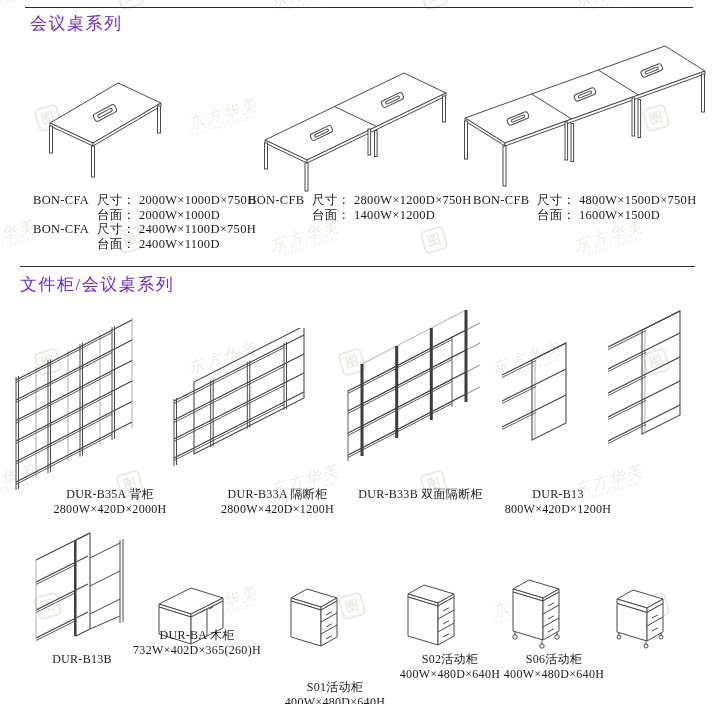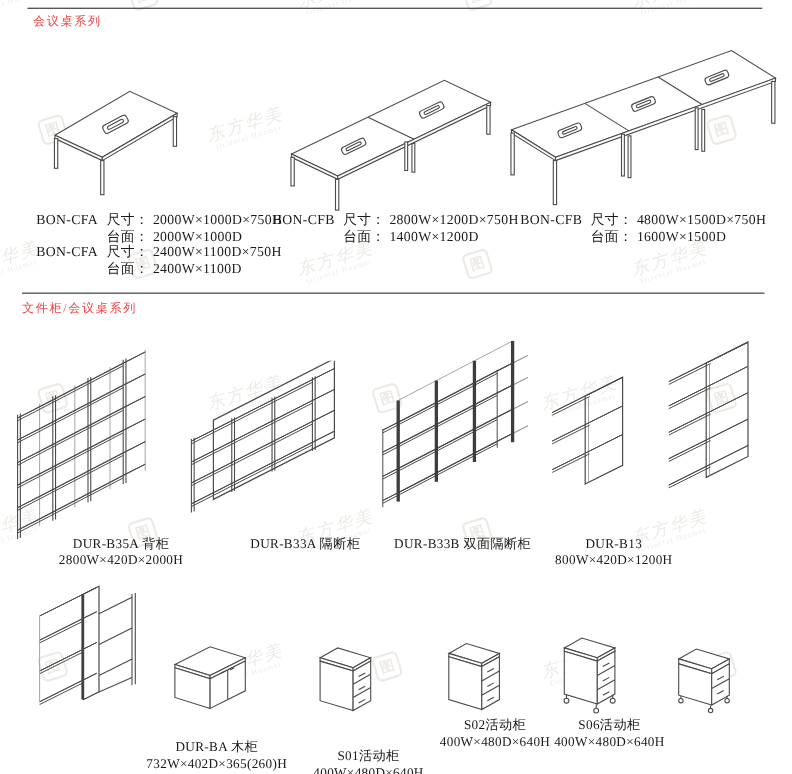--- a/index.html
+++ b/index.html
@@ -12,21 +12,21 @@
   .wm-layer{position:absolute;inset:0;overflow:hidden;z-index:0;pointer-events:none}
   .wm-tile{position:absolute;transform:rotate(-17deg);color:#a89b85;opacity:.20;
            display:flex;flex-direction:column;align-items:center;line-height:1}
   .wm-box{display:block;width:20px;height:20px;border:2px solid currentColor;border-radius:5px;
           font-size:13px;line-height:20px;text-align:center;font-weight:bold}
   .wm-brand{font-style:italic;font-size:16px;letter-spacing:2px;white-space:nowrap}
   .wm-latin{font-size:7px;letter-spacing:1px;white-space:nowrap}
   
   .content{position:absolute;inset:0;z-index:1}
   .rule{position:absolute;height:1px;background:#2d2d2d}
-  .sec-title{position:absolute;font-size:11px;letter-spacing:1.5px;color:#ef4444;white-space:nowrap}
+  .sec-title{position:absolute;font-size:17px;letter-spacing:1.5px;color:#6d28d9;white-space:nowrap}
   .draw{position:absolute}
   .draw svg{display:block}
   .spec{position:absolute;font-size:12.5px;line-height:14.6px;white-space:nowrap;letter-spacing:.3px}
   .spec-row{display:flex}
   .spec-model{width:64px}
   .spec-label{width:42px}
   .cab-label{position:absolute;text-align:center;font-size:12px;line-height:14.5px;
              white-space:nowrap;letter-spacing:.3px}
   .accent{color:#8ab6b4}
 </style>
@@ -391,20 +391,21 @@
       </g>
     </svg>
   </div>
 
   <div class="cab-label" style="left:15px;top:487px;width:190px">
     <div>DUR-B35A 背柜</div>
     <div>2800W×420D×2000H</div>
   </div>
   <div class="cab-label" style="left:185px;top:487px;width:185px">
     <div>DUR-B33A 隔断柜</div>
+    <div>2800W×420D×1200H</div>
   </div>
   <div class="cab-label" style="left:338px;top:487px;width:165px">
     <div>DUR-B33B 双面隔断柜</div>
   </div>
   <div class="cab-label" style="left:498px;top:487px;width:120px">
     <div>DUR-B13</div>
     <div>800W×420D×1200H</div>
   </div>
 
   <div class="draw" style="left:14px;top:528px">
@@ -507,22 +508,23 @@
       <line x1="7" y1="48.5" x2="7" y2="51"></line>
         <circle cx="7" cy="53" r="2"></circle>
       <line x1="34" y1="57.5" x2="34" y2="60"></line>
         <circle cx="34" cy="62" r="2"></circle>
       <line x1="49" y1="48.5" x2="49" y2="51"></line>
         <circle cx="49" cy="53" r="2"></circle>
     </svg>
   </div>
 
   <div class="cab-label" style="left:12px;top:652px;width:140px">
-  </div>
-  <div class="cab-label" style="left:127px;top:672px;width:140px">
+    <div>DUR-B13B</div>
+  </div>
+  <div class="cab-label" style="left:127px;top:628px;width:140px">
     <div>DUR-BA 木柜</div>
     <div>732W×402D×365(260)H</div>
   </div>
   <div class="cab-label" style="left:275px;top:680px;width:120px">
     <div>S01活动柜</div>
     <div>400W×480D×640H</div>
   </div>
   <div class="cab-label" style="left:390px;top:652px;width:120px">
     <div>S02活动柜</div>
     <div>400W×480D×640H</div>

